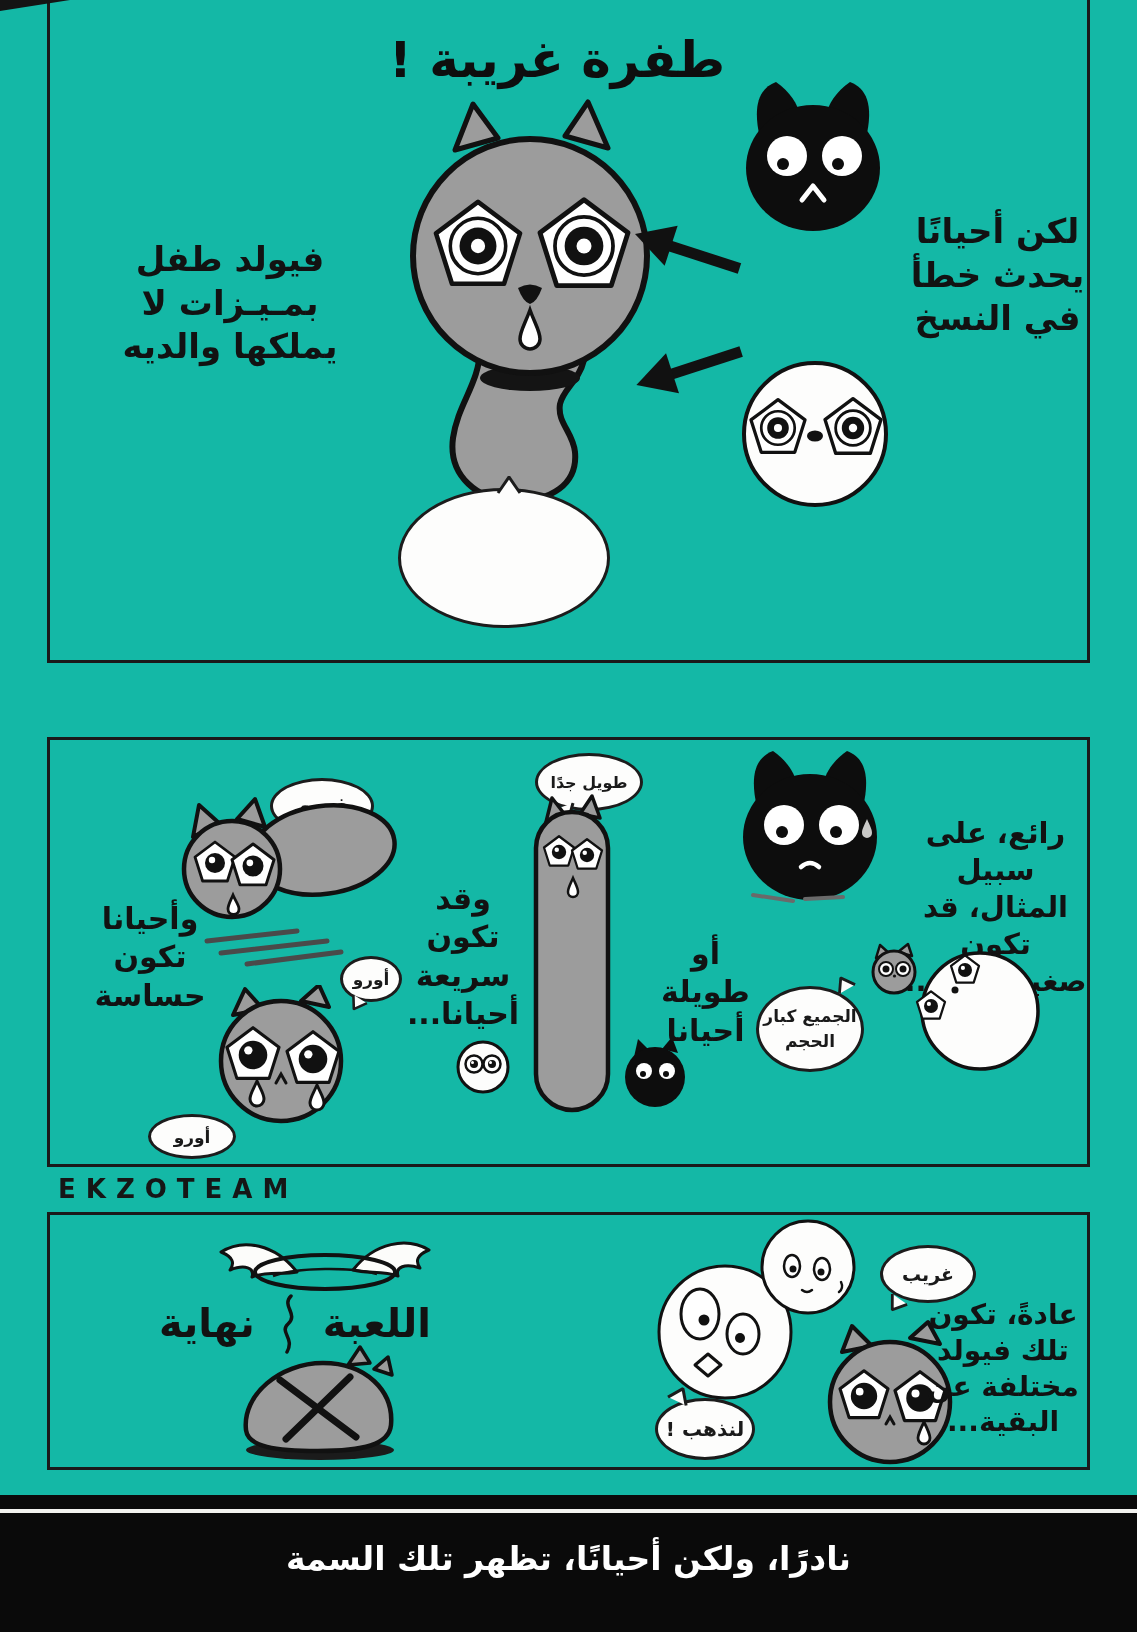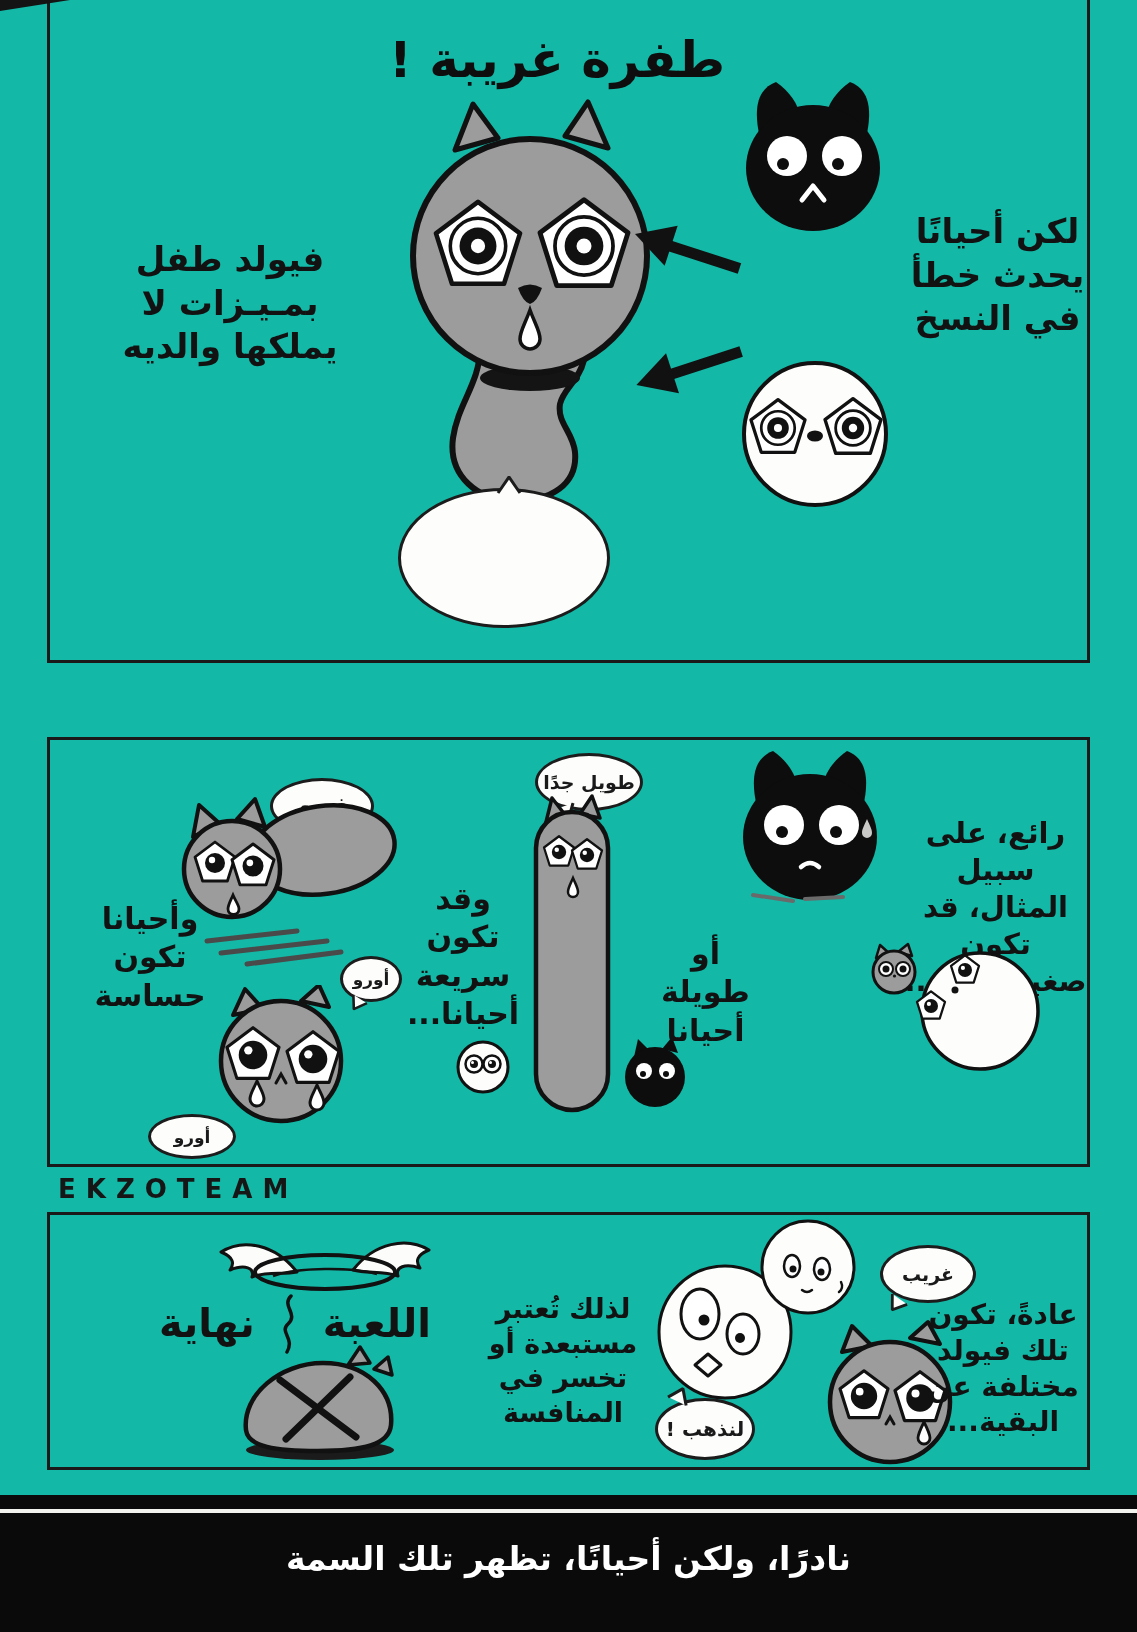--- a/index.html
+++ b/index.html
@@ -205,21 +205,21 @@
       <svg class="tail" style="left:4px; bottom:-12px; transform:rotate(32deg);" width="20" height="14" viewBox="0 0 20 14">
         <path d="M2,1 L10,13 L18,1" fill="#fdfdfc" stroke="#1c1c1c" stroke-width="2.6"></path>
       </svg>
       <span>أورو</span>
     </div>
 
     <div class="bubble" style="left:98px; top:374px; width:88px; height:45px; font-size:17px;">
       <span>أورو</span>
     </div>
 
-    <div class="bubble" style="left:485px; top:13px; width:108px; height:58px; font-size:19px;text-align:center;">
+    <div class="bubble" style="left:485px; top:13px; width:108px; height:58px; font-size:16px;text-align:center;">
       <svg class="tail" style="left:16px; bottom:-13px; transform:rotate(-20deg);" width="24" height="16" viewBox="0 0 24 16">
         <path d="M2,1 L12,15 L22,1" fill="#fdfdfc" stroke="#1c1c1c" stroke-width="3"></path>
       </svg>
       <span>طويل جدًا</span>
     </div>
 
     <svg class="abs" style="left:478px; top:48px;" width="90" height="330" viewBox="0 0 90 330">
       <path d="M18,34 L24,10 L38,28 Z" fill="#9c9c9c" stroke="#111" stroke-width="3.5" stroke-linejoin="round"></path>
       <path d="M52,26 L64,8 L72,30 Z" fill="#9c9c9c" stroke="#111" stroke-width="3.5" stroke-linejoin="round"></path>
       <rect x="8" y="24" width="72" height="298" rx="36" fill="#9c9c9c" stroke="#111" stroke-width="4.5"></rect>
@@ -287,20 +287,29 @@
       <path d="M8,16 L12,3 L22,12 Z" fill="#9c9c9c" stroke="#111" stroke-width="2.5" stroke-linejoin="round"></path>
       <path d="M30,10 L40,2 L44,14 Z" fill="#9c9c9c" stroke="#111" stroke-width="2.5" stroke-linejoin="round"></path>
       <circle cx="26" cy="30" r="21" fill="#9c9c9c" stroke="#111" stroke-width="3"></circle>
       <circle cx="18" cy="27" r="7" fill="#fff" stroke="#111" stroke-width="2"></circle>
       <circle cx="18" cy="27" r="3.5" fill="#111"></circle>
       <circle cx="35" cy="27" r="7" fill="#fff" stroke="#111" stroke-width="2"></circle>
       <circle cx="35" cy="27" r="3.5" fill="#111"></circle>
       <circle cx="26.5" cy="34" r="1.6" fill="#111"></circle>
     </svg>
 
+    <div class="bubble" style="left:706px; top:246px; width:108px; height:86px; font-size:17px; line-height:1.5; border-radius:50% 50% 50% 50%;">
+      <svg class="tail" style="right:6px; top:-13px; transform:rotate(150deg);" width="22" height="15" viewBox="0 0 22 15">
+        <path d="M2,1 L11,14 L20,1" fill="#fdfdfc" stroke="#1c1c1c" stroke-width="2.8"></path>
+      </svg>
+      <div>
+        <div>الجميع كبار</div>
+        <div>الحجم</div>
+      </div>
+    </div>
 
     <svg class="abs" style="left:863px; top:208px;" width="130" height="125" viewBox="0 0 130 125">
       <circle cx="67" cy="63" r="58" fill="#fdfdfc" stroke="#111" stroke-width="3.5"></circle>
       <g transform="translate(52,22) scale(14)">
         <path d="M0,-1.05 L1,-0.3 L0.62,0.9 L-0.62,0.9 L-1,-0.3 Z" fill="#fff" stroke="#111" stroke-width="0.16" stroke-linejoin="round"></path>
         <circle r="0.5" fill="#111"></circle>
           <circle cx="-0.15" cy="-0.15" r="0.15" fill="#fff"></circle>
       </g>
       <g transform="translate(18,58) scale(14)">
         <path d="M0,-1.05 L1,-0.3 L0.62,0.9 L-0.62,0.9 L-1,-0.3 Z" fill="#fff" stroke="#111" stroke-width="0.16" stroke-linejoin="round"></path>
@@ -331,26 +340,20 @@
     </div>
 
     <svg class="abs" style="left:178px; top:120px;" width="180" height="130" viewBox="0 0 180 130">
       <ellipse cx="92" cy="115" rx="74" ry="10" fill="#1b1b1b"></ellipse>
       <path d="M120,30 L132,12 L142,28 Z" fill="#9c9c9c" stroke="#111" stroke-width="3.5" stroke-linejoin="round"></path>
       <path d="M146,34 L160,22 L164,40 Z" fill="#9c9c9c" stroke="#111" stroke-width="3.5" stroke-linejoin="round"></path>
       <path d="M18,95 C14,60 52,28 95,28 C138,28 166,56 163,90 C161,110 135,116 90,116 C48,116 20,112 18,95 Z" fill="#9c9c9c" stroke="#111" stroke-width="4.5"></path>
       <path d="M52,45 L128,102 M122,42 L58,104" stroke="#111" stroke-width="7" stroke-linecap="round"></path>
     </svg>
 
-    <div class="caption" style="position:absolute; left:428px; top:77px; width:170px; font-size:27px;">
-      <div>لذلك تُعتبر</div>
-      <div>مستبعدة أو</div>
-      <div>تخسر في</div>
-      <div>المنافسة</div>
-    </div>
 
     <svg class="abs" style="left:598px; top:47px;" width="155" height="140" viewBox="0 0 155 140">
       <circle cx="77" cy="70" r="66" fill="#fdfdfc" stroke="#111" stroke-width="3"></circle>
       <ellipse cx="52" cy="52" rx="19" ry="25" fill="#fff" stroke="#111" stroke-width="3"></ellipse>
       <circle cx="56" cy="58" r="5.5" fill="#111"></circle>
       <ellipse cx="95" cy="72" rx="16" ry="20" fill="#fff" stroke="#111" stroke-width="3"></ellipse>
       <circle cx="92" cy="76" r="5" fill="#111"></circle>
       <polygon points="60,92 73,103 60,114 47,103" fill="#fdfdfc" stroke="#111" stroke-width="3" stroke-linejoin="round"></polygon>
     </svg>
 

